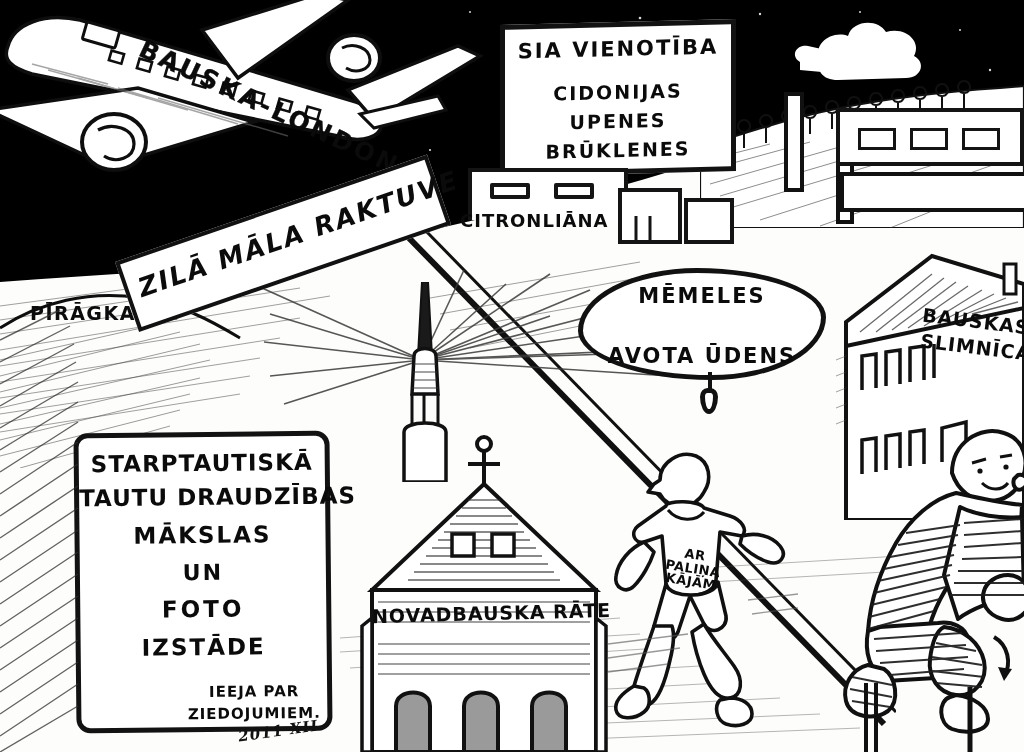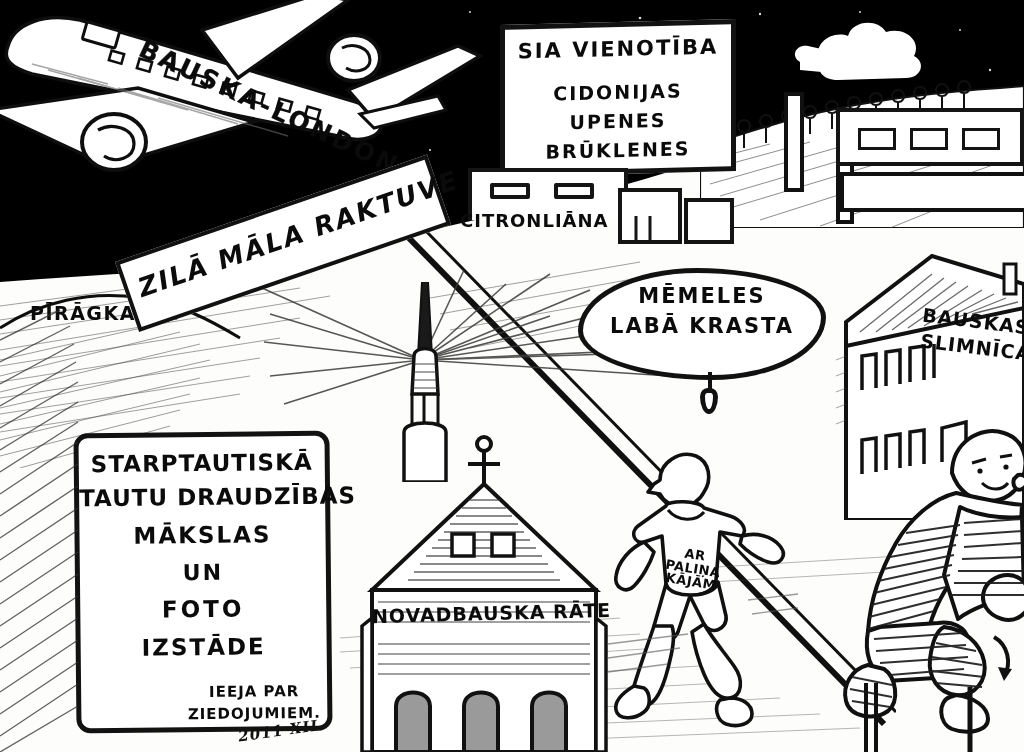--- a/index.html
+++ b/index.html
@@ -375,21 +375,21 @@
   </svg>
   <div id="rapsinica-bldg">
     <div class="win a"></div>
     <div class="win b"></div>
     <div class="win c"></div>
   </div>
   <div id="rapsinica-sign"></div>
 
   <div id="water-balloon">
     <div class="ink bt" id="water-l1">MĒMELES</div>
-    <div class="ink bt" id="water-l2">LABĀ KRASTA</div>
+    <div class="ink bt" id="water-l3">AVOTA ŪDENS</div>
   </div>
   <div id="water-drop-stem"></div>
   <div id="water-drop"></div>
 
   <svg style="position:absolute;left:836px;top:250px;width:188px;height:270px;" viewBox="0 0 188 270">
 
     <path d="M10,72 L96,6 L188,34 L188,60 L10,98 Z" fill="#ffffff" stroke="#111" stroke-width="4"></path>
     <g stroke="#2a2a2a" stroke-width="1.3" opacity="0.7">
       <path d="M24,82 L96,24"></path>
         <path d="M40,82 L108,28"></path>

